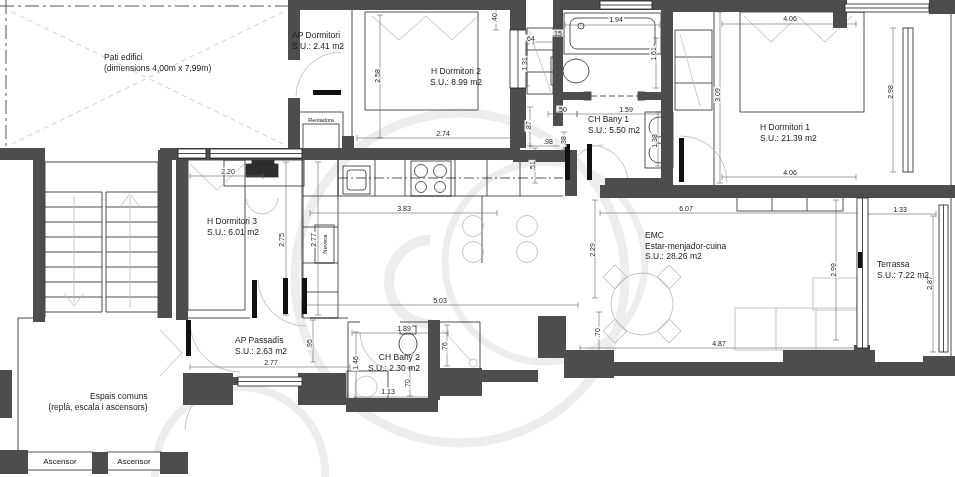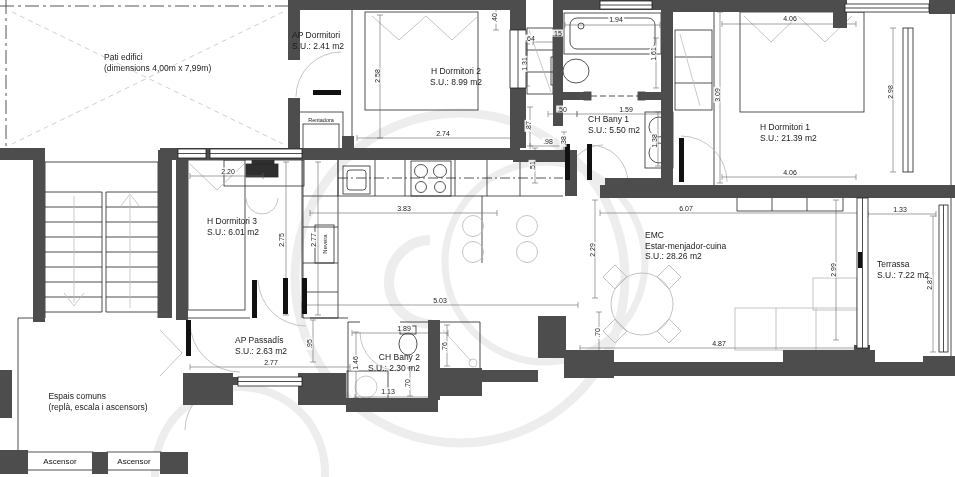--- a/index.html
+++ b/index.html
@@ -1,20 +1,20 @@
 <!DOCTYPE html>
 <html><head>
 <meta charset="utf-8">
 <style>
   html,body{margin:0;padding:0;background:#fff;}
   .plan{position:relative;width:955px;height:477px;background:#fff;overflow:hidden;
         font-family:"Liberation Sans",sans-serif;}
   .plan svg{position:absolute;left:0;top:0;}
   .room-label{position:absolute;font-size:8.5px;line-height:10.5px;color:#1a1a1a;white-space:nowrap;z-index:5;}
-  .room-label.center{transform:translateX(-50%);text-align:left;}
+  .room-label.center{transform:translateX(-50%);text-align:right;}
   .dim{position:absolute;font-size:7px;color:#1a1a1a;transform:translate(-50%,-50%);
        background:rgba(255,255,255,.88);padding:0 1px;white-space:nowrap;z-index:4;}
   .dim.vert{transform:translate(-50%,-50%) rotate(-90deg);}
   .app-label{position:absolute;font-size:5.5px;color:#222;transform:translate(-50%,-50%);
              white-space:nowrap;z-index:5;}
   .app-label.vert{transform:translate(-50%,-50%) rotate(-90deg);font-size:6px;}
   .lift-label{position:absolute;font-size:8px;color:#111;transform:translate(-50%,-50%);
               white-space:nowrap;z-index:6;}
 </style>
 </head>

